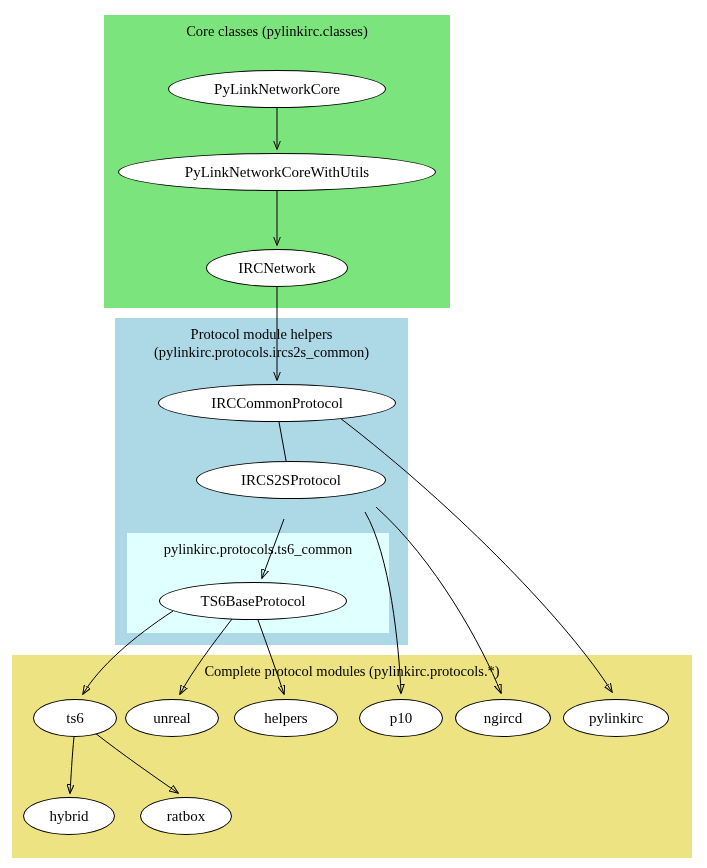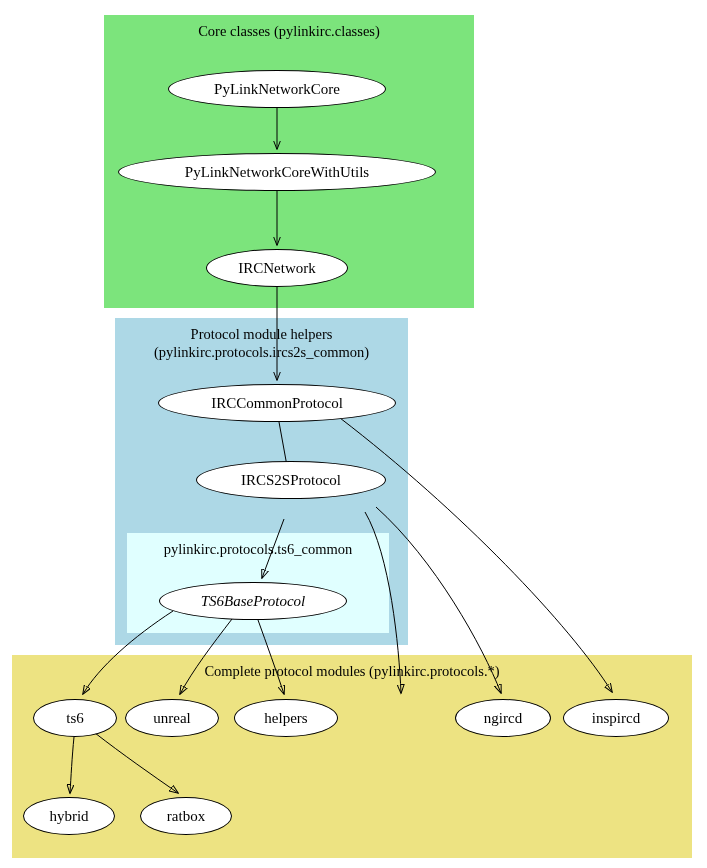--- a/index.html
+++ b/index.html
@@ -43,21 +43,21 @@
     font-size: 15px;
     white-space: nowrap;
     box-sizing: border-box;
   }
 </style>
 </head>
 <body>
 
 <div class="canvas">
 
-  <div class="cluster" style="left: 104px; top: 15px; width: 346px; height: 293px; background-color: rgb(124, 228, 124); padding-left: 24px;">
+  <div class="cluster" style="left: 104px; top: 15px; width: 346px; height: 293px; background-color: rgb(124, 228, 124);">
     <div class="cluster-title">Core classes (pylinkirc.classes)</div>
   </div>
 
   <div class="cluster" style="left: 115px; top: 318px; width: 293px; height: 327px; background-color: rgb(173, 216, 230);">
     <div class="cluster-title">
       <span class="line">Protocol module helpers</span>
       <span class="line">(pylinkirc.protocols.ircs2s_common)</span>
     </div>
   </div>
 
@@ -93,30 +93,31 @@
   <div class="node" style="left:277px; top:89px;  width:218px; height:38px;">PyLinkNetworkCore</div>
 
   <div class="node" style="left:277px; top:172px; width:318px; height:38px;">PyLinkNetworkCoreWithUtils</div>
 
   <div class="node" style="left:277px; top:268px; width:142px; height:38px;">IRCNetwork</div>
 
   <div class="node" style="left:277px; top:403px; width:238px; height:38px;">IRCCommonProtocol</div>
 
   <div class="node" style="left:291px; top:480px; width:190px; height:38px;">IRCS2SProtocol</div>
 
-  <div class="node" style="left:253px; top:601px; width:188px; height:38px;font-style:italic;">TS6BaseProtocol</div>
+  <div class="node" style="left:253px; top:601px; width:188px; height:38px;">TS6BaseProtocol</div>
 
   <div class="node" style="left:75px;  top:718px; width:84px;  height:38px;">ts6</div>
 
   <div class="node" style="left:172px; top:718px; width:94px;  height:38px;">unreal</div>
 
   <div class="node" style="left:286px; top:718px; width:104px; height:38px;">helpers</div>
 
+  <div class="node" style="left:401px; top:718px; width:84px;  height:38px;">p10</div>
 
   <div class="node" style="left:503px; top:718px; width:96px;  height:38px;">ngircd</div>
 
-  <div class="node" style="left:616px; top:718px; width:106px; height:38px;">inspircd</div>
+  <div class="node" style="left:616px; top:718px; width:106px; height:38px;">pylinkirc</div>
 
   <div class="node" style="left:69px;  top:816px; width:92px;  height:38px;">hybrid</div>
 
   <div class="node" style="left:186px; top:816px; width:92px;  height:38px;">ratbox</div>
 
 </div>
 
 </body></html>

